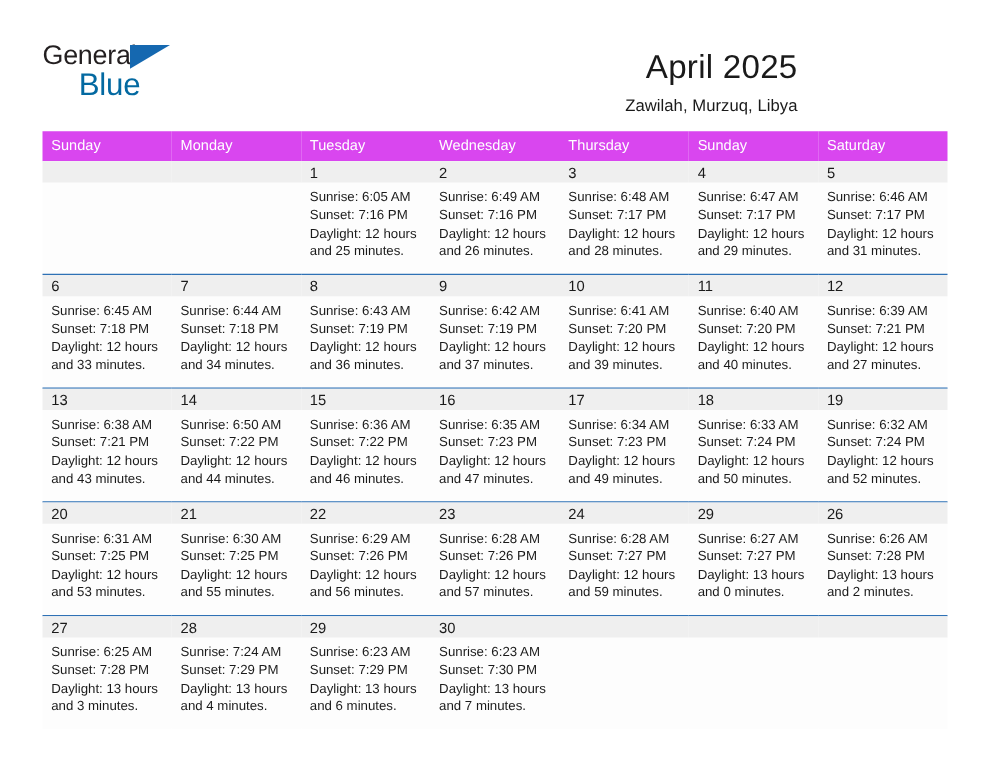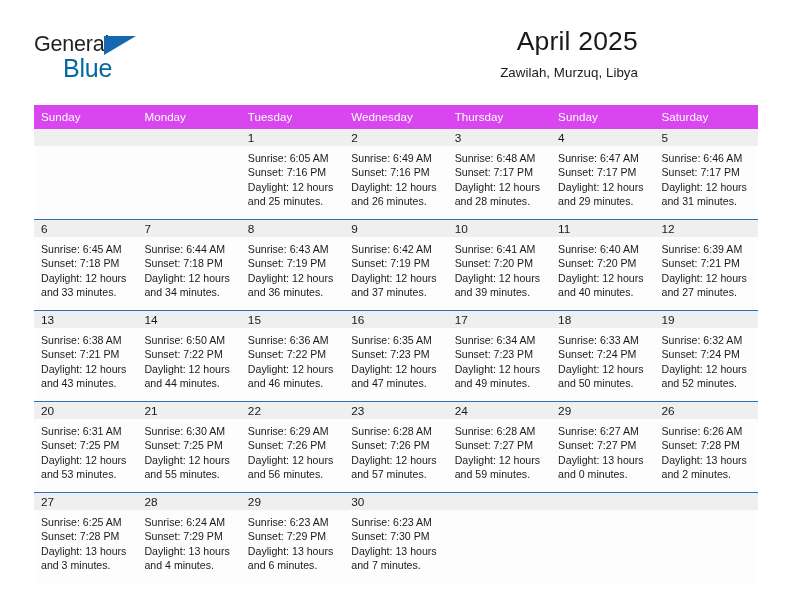--- a/index.html
+++ b/index.html
@@ -61,21 +61,21 @@
     top: 22px;
     font-size: 25px;
     letter-spacing: -0.2px;
     color: #0369a1;
     line-height: 1;
   }
 
   .title-block {
     position: absolute;
     right: 0;
-    top: 0;
+    top: 12px;
     text-align: right;
   }
   .cal-title {
     font-size: 26.5px;
     font-weight: normal;
     color: #1a1a1a;
     line-height: 1.05;
     letter-spacing: 0.2px;
   }
   .cal-subtitle {
@@ -486,21 +486,21 @@
                 <div>Sunset: 7:28 PM</div>
                 <div>Daylight: 13 hours</div>
                 <div>and 3 minutes.</div>
               </div>
             </div>
           </td>
           <td>
             <div class="cell-inner">
               <div class="daynum-band">28</div>
               <div class="cell-lines">
-                <div>Sunrise: 6:24 AM</div>
+                <div>Sunrise: 7:24 AM</div>
                 <div>Sunset: 7:29 PM</div>
                 <div>Daylight: 13 hours</div>
                 <div>and 4 minutes.</div>
               </div>
             </div>
           </td>
           <td>
             <div class="cell-inner">
               <div class="daynum-band">29</div>
               <div class="cell-lines">

